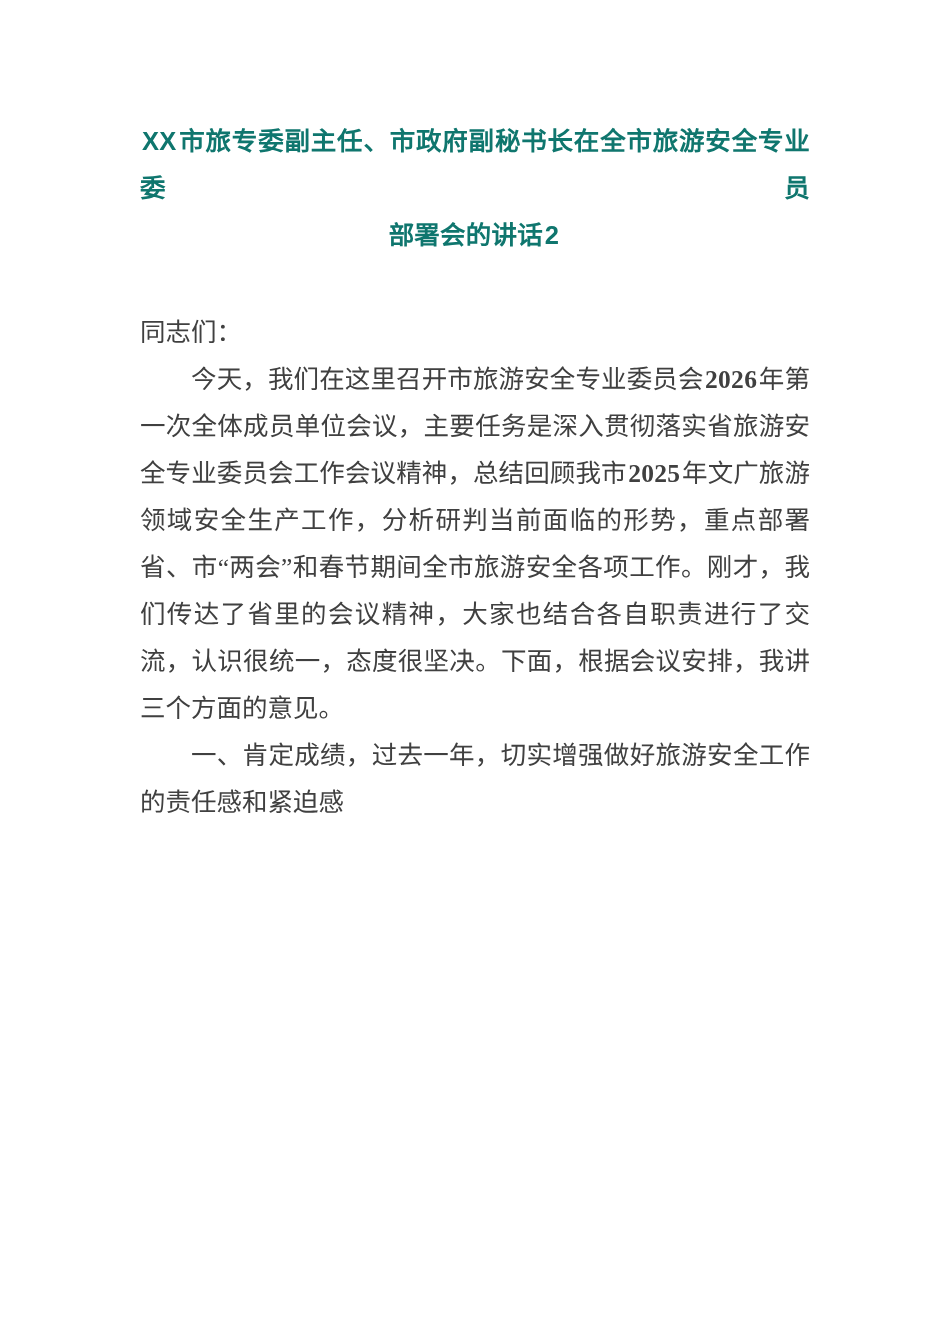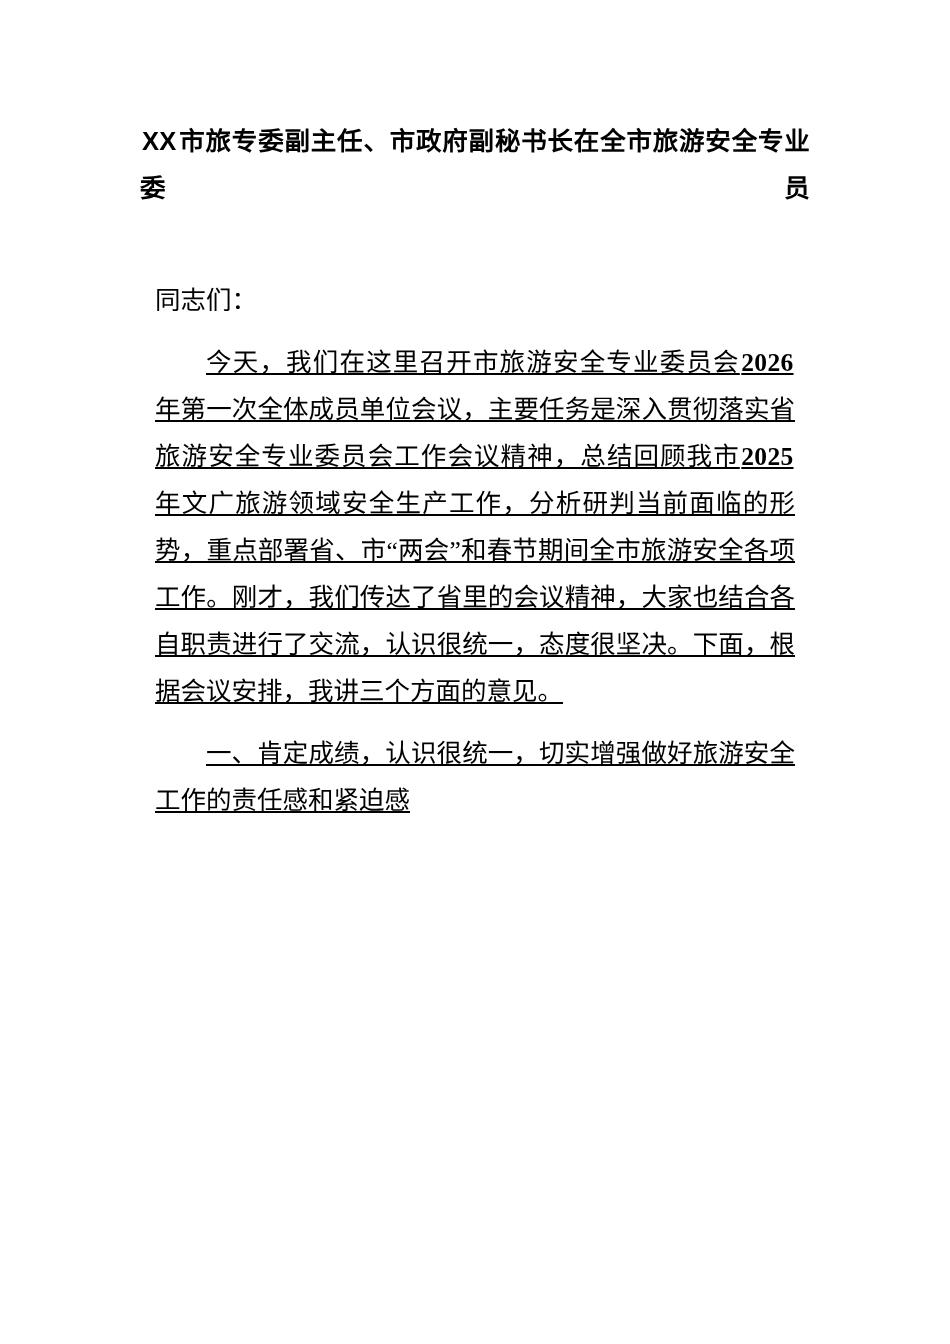--- a/index.html
+++ b/index.html
@@ -27,21 +27,21 @@
   }
 
   
   .doc-title {
     margin: 0;
     padding: 0;
     font-family: "Liberation Sans", "DejaVu Sans", sans-serif;
     font-weight: bold;
     font-size: 25.5px;
     line-height: 47px;
-    color: #000000;
+    color: #0f766e;
     text-align: center;
     letter-spacing: 0.2px;
   }
   .title-line {
     display: block;
     white-space: nowrap;
   }
   
   .title-line.stretch {
     text-align: justify;
@@ -52,37 +52,36 @@
   .title-block {
     padding-top: 118px;
   }
 
   
   .body-block {
     padding-top: 50px;
   }
 
   p.para {
-    margin: 15px;
+    margin: 0;
     padding: 0;
     font-family: "Liberation Serif", "DejaVu Serif", serif;
     font-weight: normal;
     font-size: 25.5px;
     line-height: 47px;
-    color: #000000;
+    color: #404040;
     text-align: justify;
     text-align-last: left;
     text-justify: inter-character;
     word-break: break-all;
     letter-spacing: 0;
   }
 
   p.para.indent {
     text-indent: 51px; 
-    text-decoration: underline;
   }
 
   p.para.noindent {
     text-indent: 0;
   }
 
   
   .lat {
     font-family: "Liberation Serif", "DejaVu Serif", serif;
     font-weight: bold;
@@ -97,27 +96,28 @@
 </style>
 </head>
 <body>
 
 <div class="page">
   <div class="content">
 
     <div class="title-block">
       <h1 class="doc-title">
         <span class="title-line stretch"><span class="lat">XX</span>市旅专委副主任、市政府副秘书长在全市旅游安全专业委员</span>
+        <span class="title-line">部署会的讲话<span class="lat">2</span></span>
       </h1>
     </div>
 
     <div class="body-block">
 
       <p class="para noindent">同志们：</p>
 
       <p class="para indent">今天，我们在这里召开市旅游安全专业委员会<span class="lat">2026</span>年第一次全体成员单位会议，主要任务是深入贯彻落实省旅游安全专业委员会工作会议精神，总结回顾我市<span class="lat">2025</span>年文广旅游领域安全生产工作，分析研判当前面临的形势，重点部署省、市“两会”和春节期间全市旅游安全各项工作。刚才，我们传达了省里的会议精神，大家也结合各自职责进行了交流，认识很统一，态度很坚决。下面，根据会议安排，我讲三个方面的意见。</p>
 
-      <p class="para indent">一、肯定成绩，认识很统一，切实增强做好旅游安全工作的责任感和紧迫感</p>
+      <p class="para indent">一、肯定成绩，过去一年，切实增强做好旅游安全工作的责任感和紧迫感</p>
 
 
     </div>
   </div>
 </div>
 
 </body></html>

